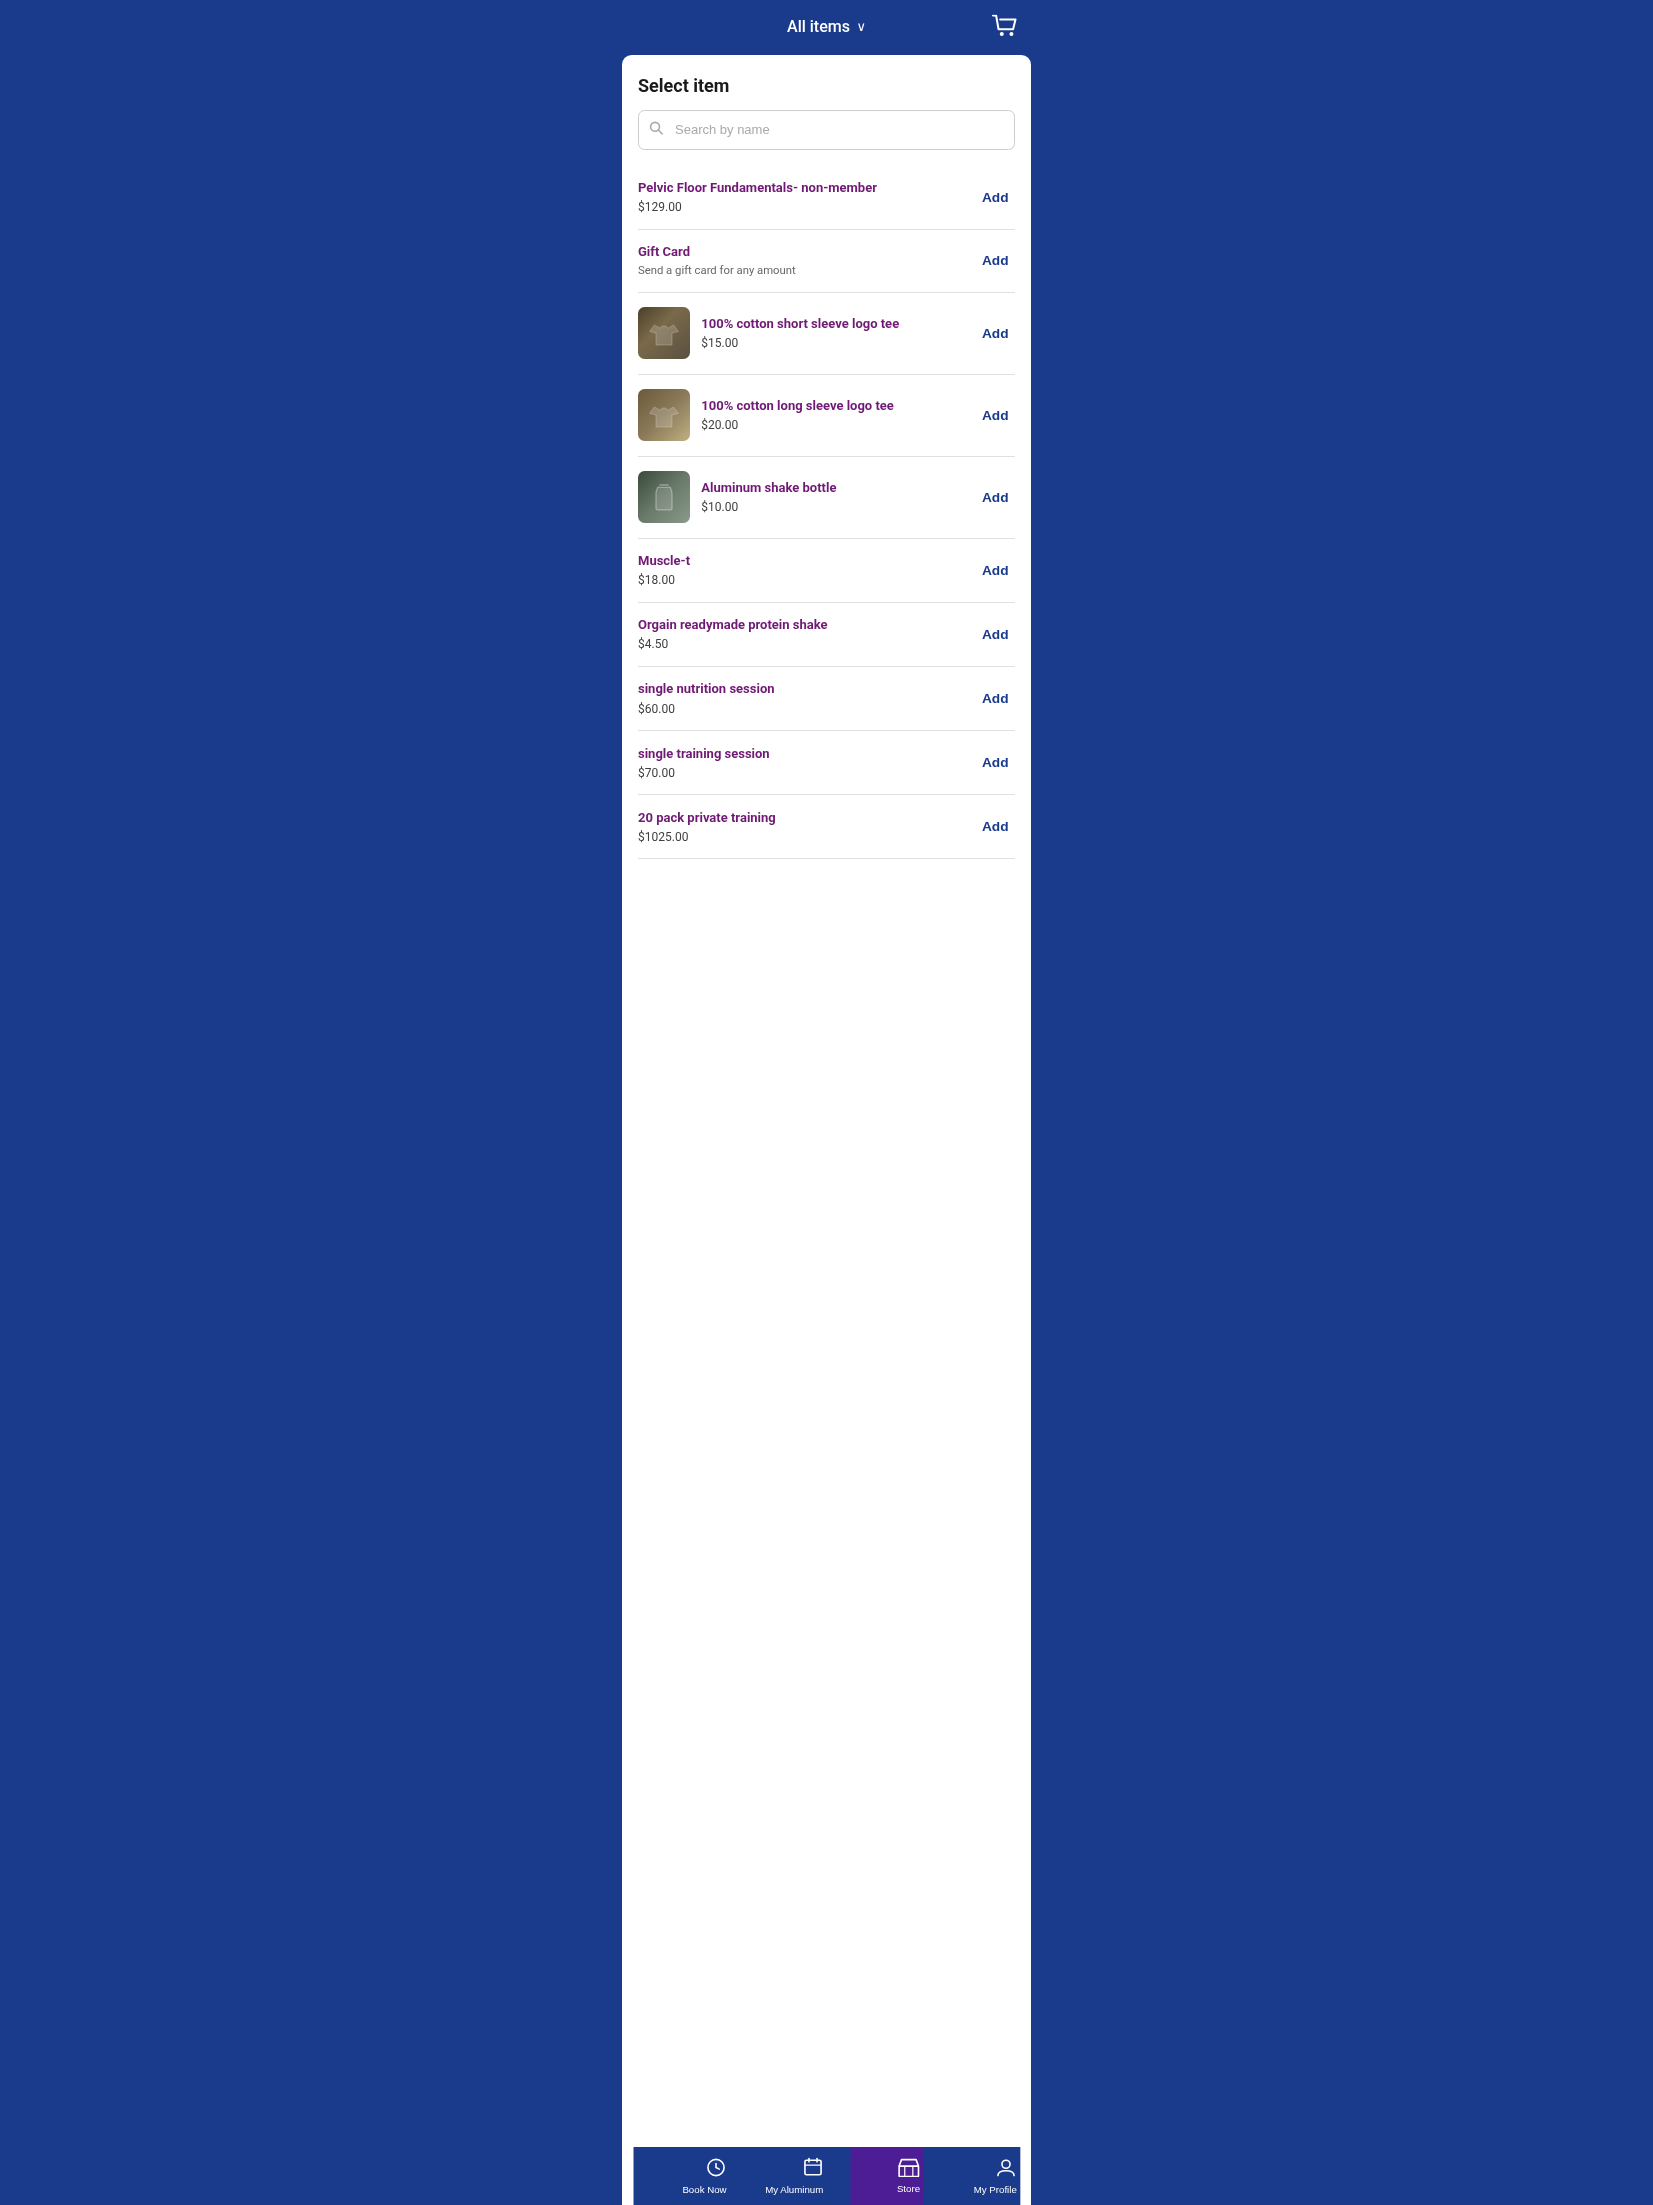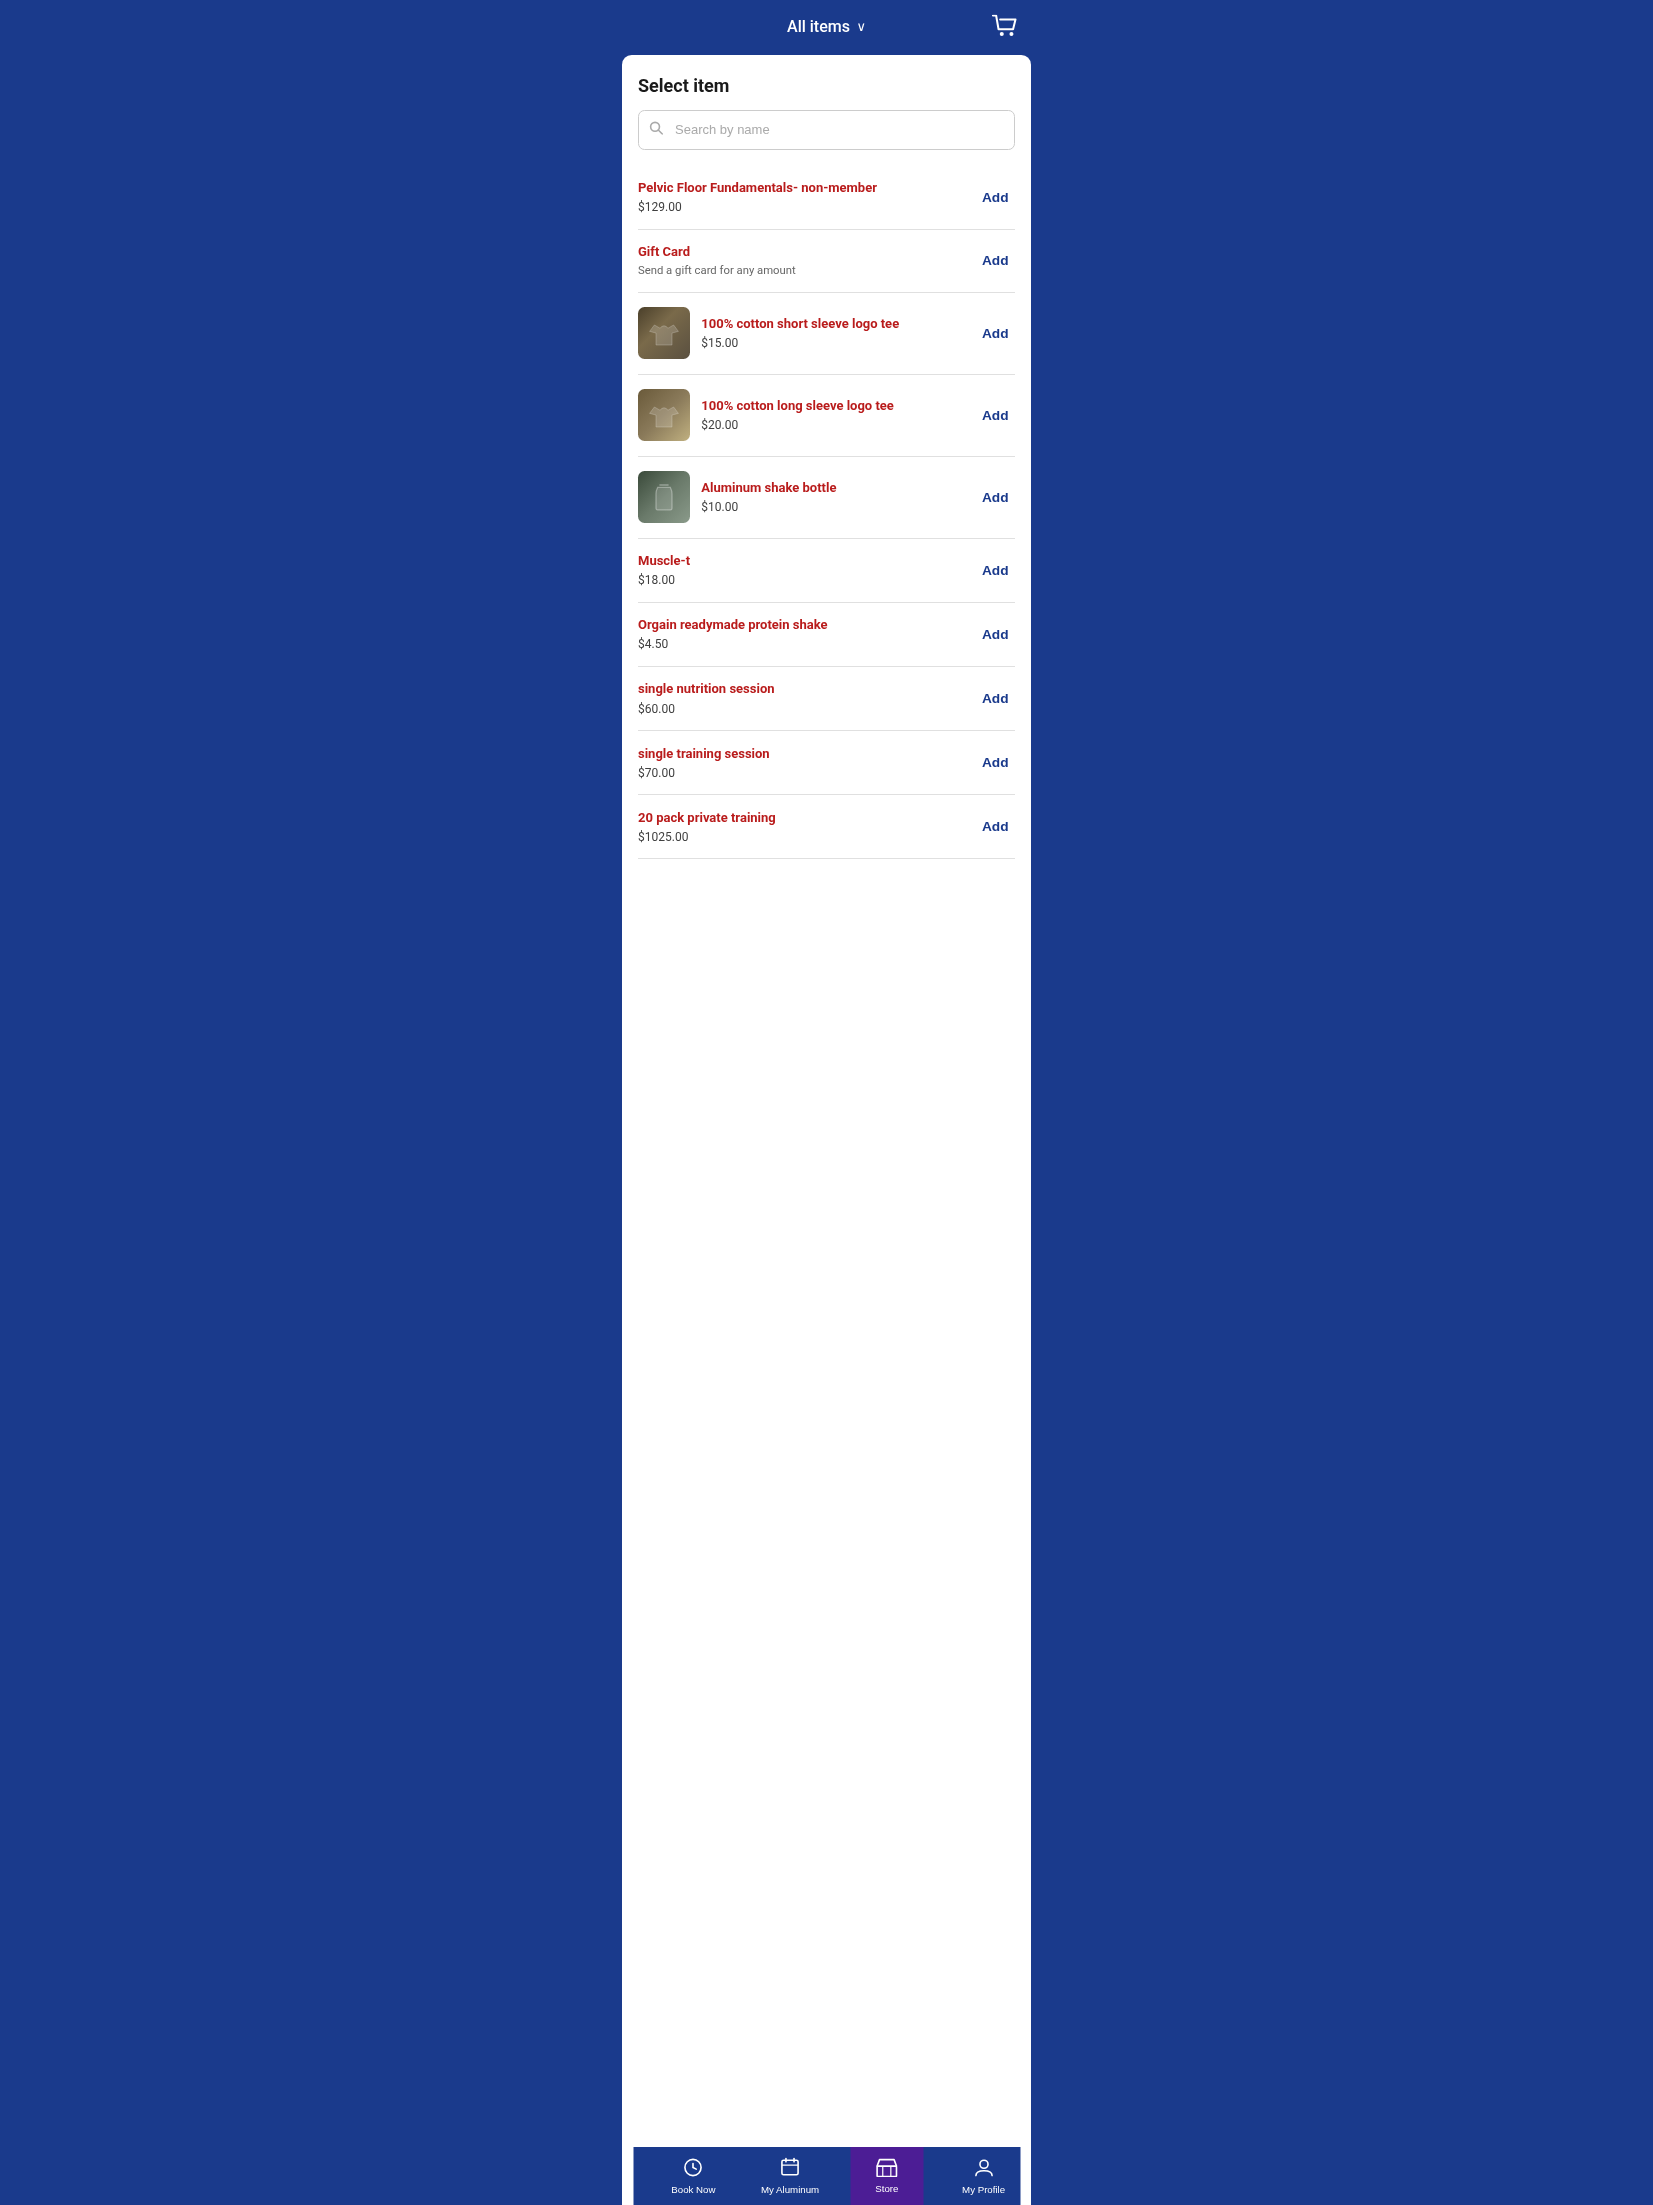--- a/index.html
+++ b/index.html
@@ -164,21 +164,21 @@
     }
 
     .item-info {
       flex: 1;
       min-width: 0;
     }
 
     .item-name {
       font-size: 13px;
       font-weight: 700;
-      color: #b91c1c;
+      color: #701a75;
       margin-bottom: 3.2px;
       line-height: 1.3;
     }
 
     .item-price {
       font-size: 12px;
       color: #404040;
     }
 
     .item-description {
@@ -207,21 +207,21 @@
       width: 387px;
       background: #1a3a8c;
       display: flex;
       height: 58px;
     }
 
     .nav-item {
       flex: 1;
       display: flex;
       flex-direction: column;
-      align-items: center;
+      align-items: flex-end;
       justify-content: center;
       cursor: pointer;
       color: white;
       gap: 3.2px;
       border: none;
       background: none;
       padding: 6.5px 3.2px;
       margin-left: 24px;
     }
 

